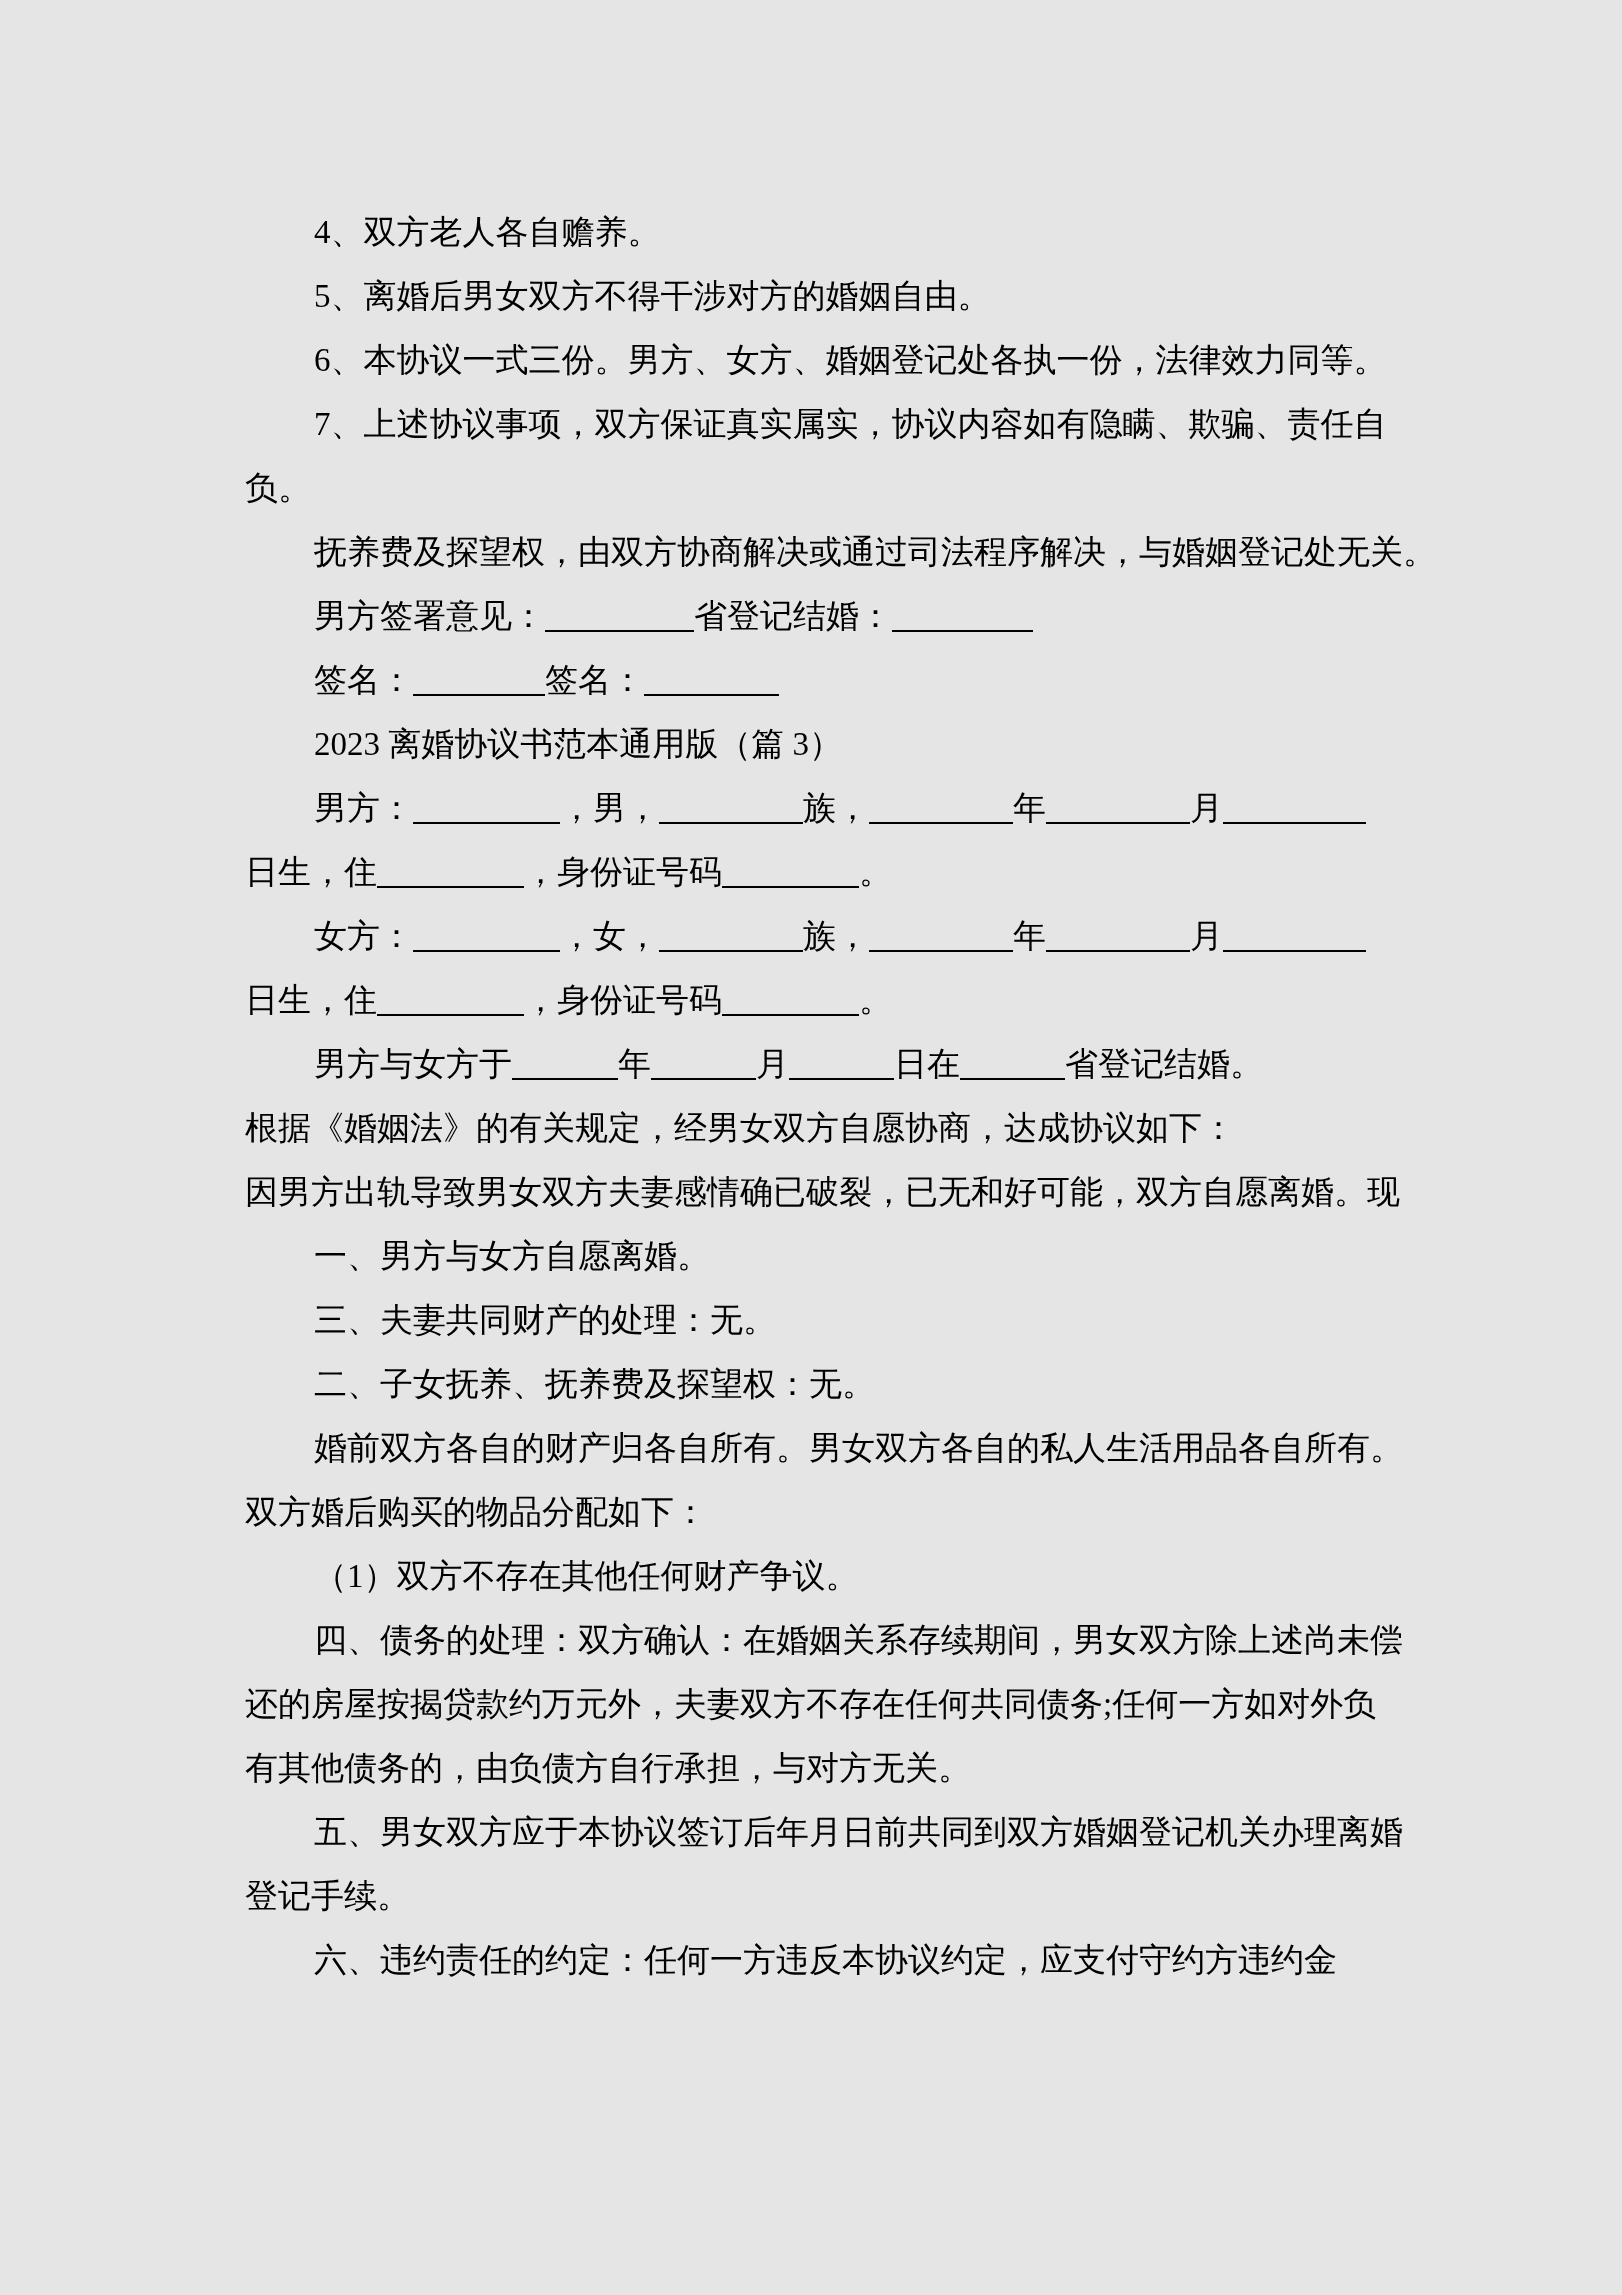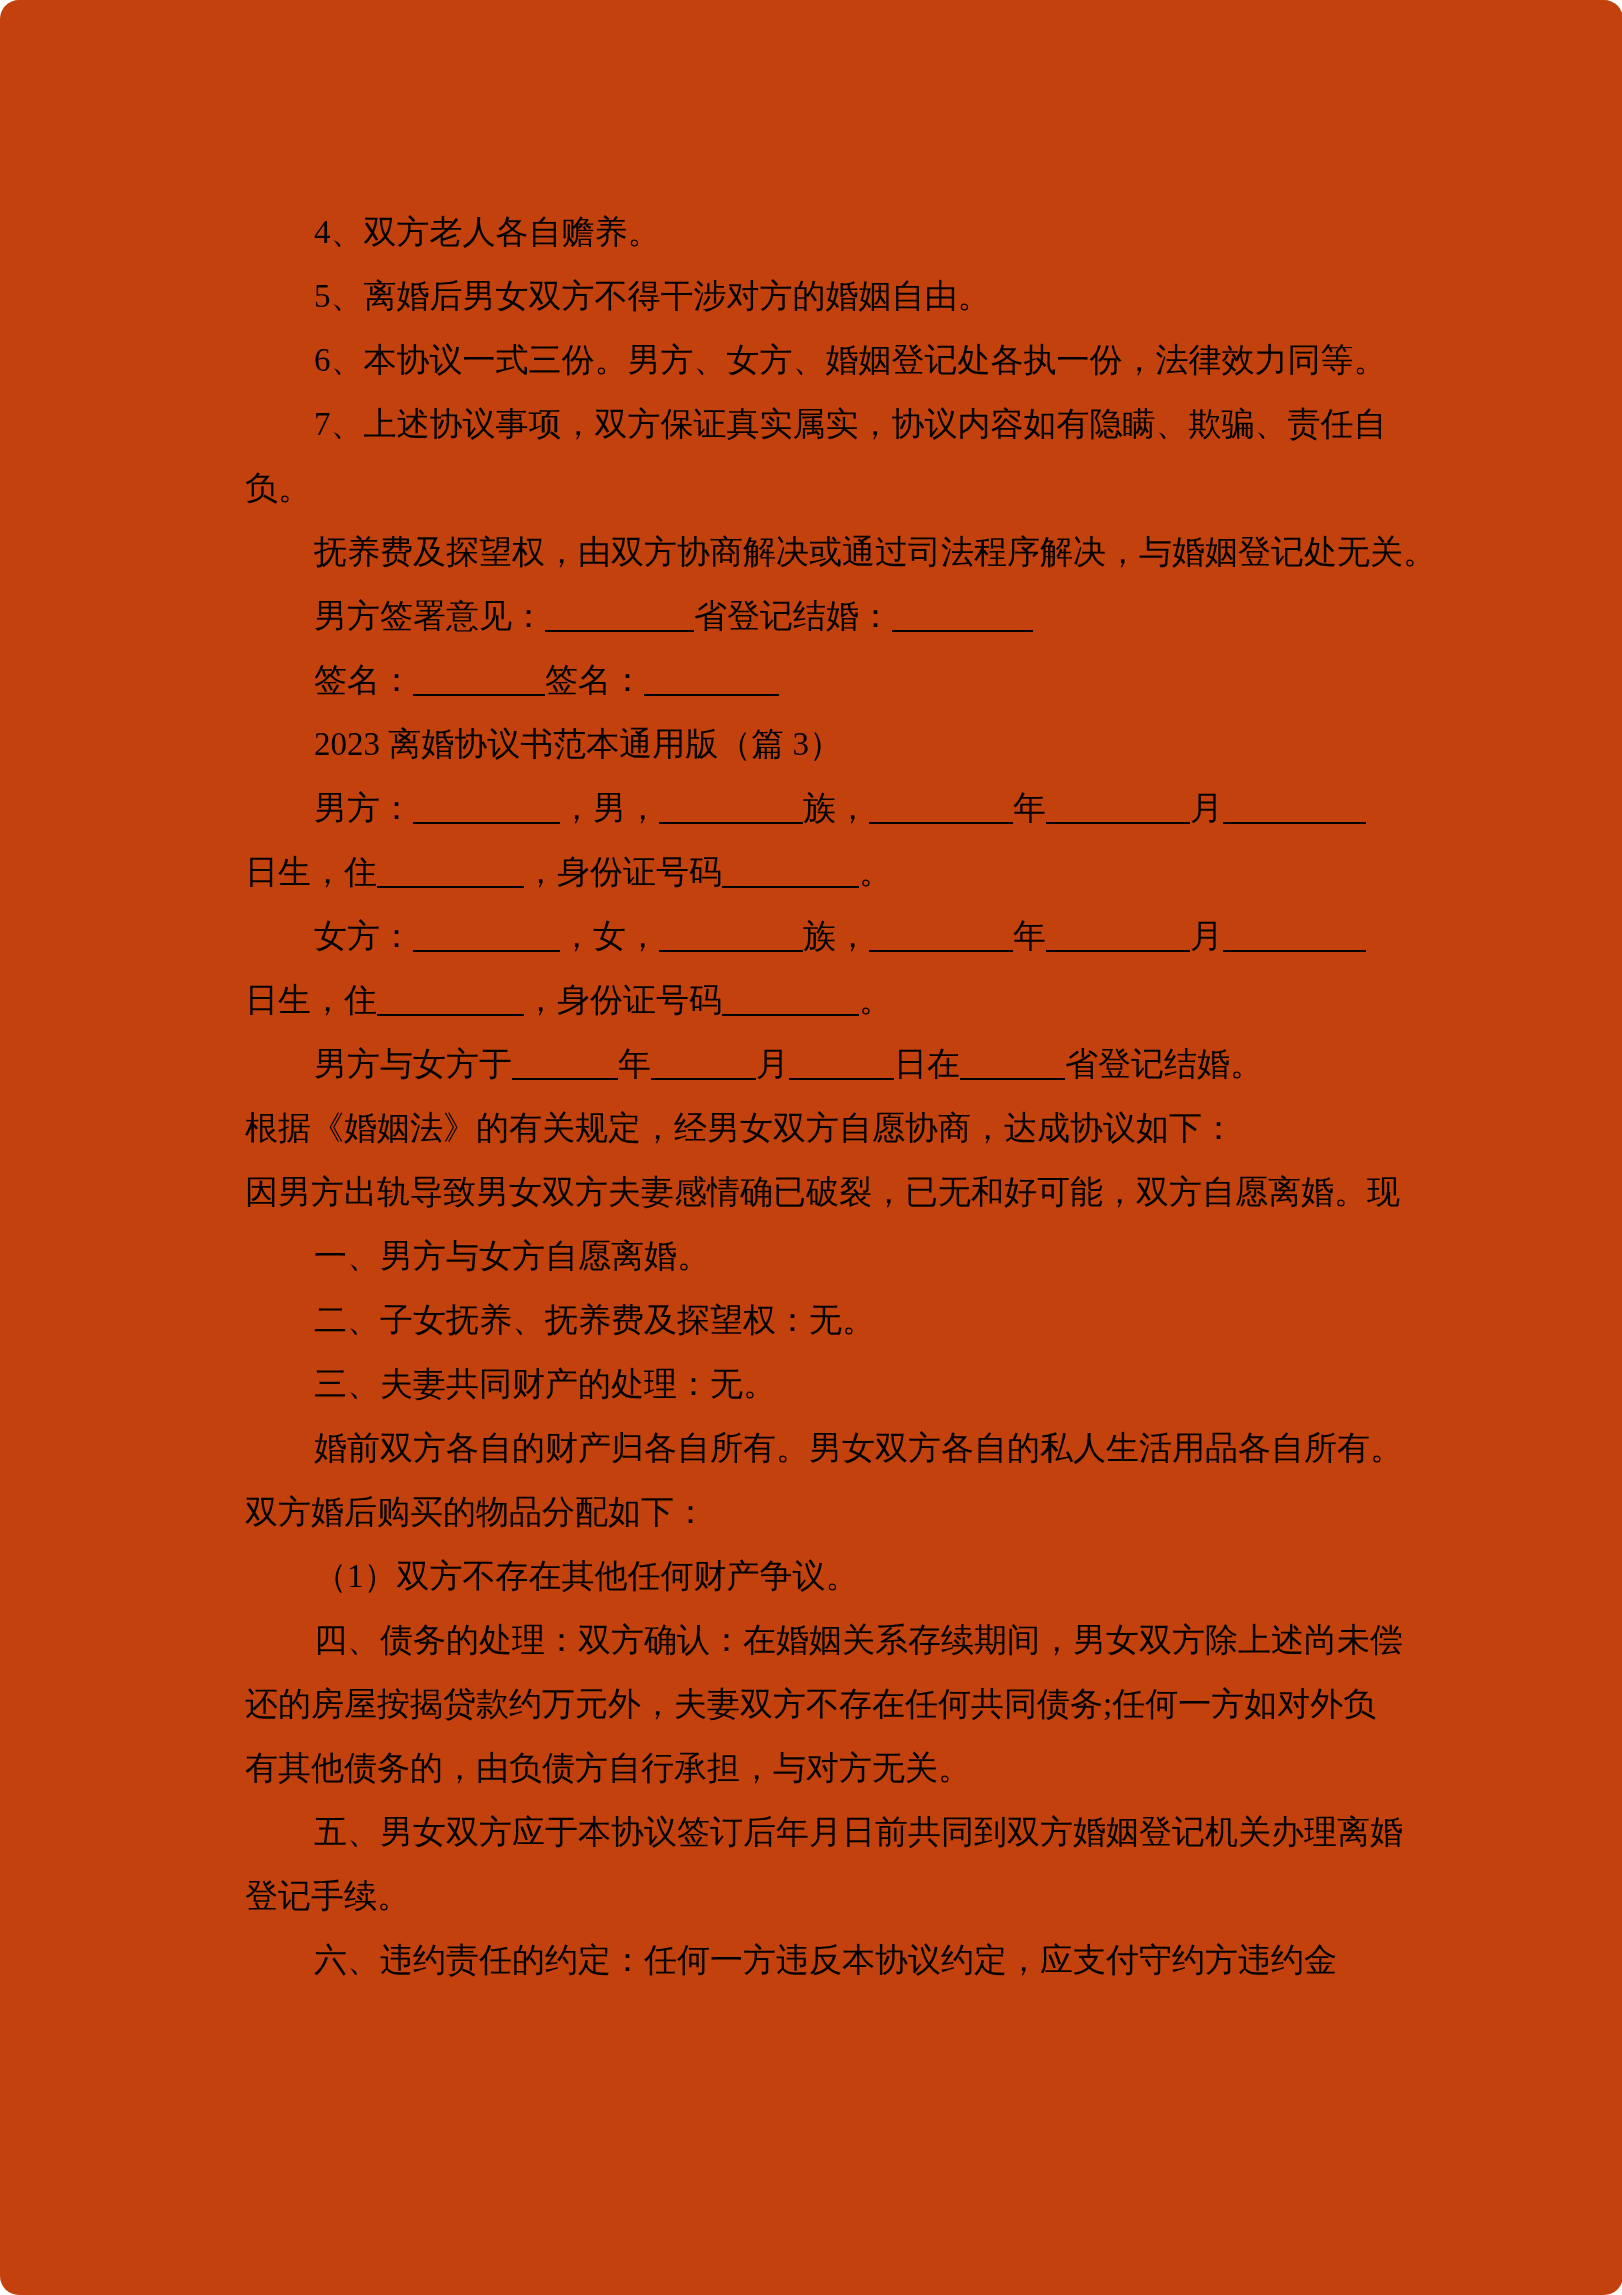--- a/index.html
+++ b/index.html
@@ -4,25 +4,24 @@
 <style>
   html, body {
     margin: 0;
     padding: 0;
     background: #ffffff;
   }
   .page {
     position: relative;
     width: 1623px;
     height: 2295px;
-    background: #c2410c;
+    background: #e5e5e5;
     overflow: hidden;
     font-family: "Liberation Serif", "DejaVu Serif", serif;
     color: #000000;
-    border-radius: 19px;
   }
   .doc {
     position: absolute;
     left: 245px;
     top: 200px;
     width: 1152px;
     font-size: 33px;
     line-height: 64px;
   }
   .line {
@@ -55,22 +54,22 @@
       <div class="line indent"><span class="t">签名：</span><span class="blank" style="width: 132px;"></span><span class="t">签名：</span><span class="blank" style="width: 135px;"></span></div>
       <div class="line indent"><span class="t">2023 离婚协议书范本通用版（篇 3）</span></div>
       <div class="line indent"><span class="t">男方：</span><span class="blank" style="width: 147px;"></span><span class="t">，男，</span><span class="blank" style="width: 144px;"></span><span class="t">族，</span><span class="blank" style="width: 144px;"></span><span class="t">年</span><span class="blank" style="width: 144px;"></span><span class="t">月</span><span class="blank" style="width: 143px;"></span></div>
       <div class="line"><span class="t">日生，住</span><span class="blank" style="width: 147px;"></span><span class="t">，身份证号码</span><span class="blank" style="width: 137px;"></span><span class="t">。</span></div>
       <div class="line indent"><span class="t">女方：</span><span class="blank" style="width: 147px;"></span><span class="t">，女，</span><span class="blank" style="width: 144px;"></span><span class="t">族，</span><span class="blank" style="width: 144px;"></span><span class="t">年</span><span class="blank" style="width: 144px;"></span><span class="t">月</span><span class="blank" style="width: 143px;"></span></div>
       <div class="line"><span class="t">日生，住</span><span class="blank" style="width: 147px;"></span><span class="t">，身份证号码</span><span class="blank" style="width: 137px;"></span><span class="t">。</span></div>
       <div class="line indent"><span class="t">男方与女方于</span><span class="blank" style="width: 106px;"></span><span class="t">年</span><span class="blank" style="width: 105px;"></span><span class="t">月</span><span class="blank" style="width: 105px;"></span><span class="t">日在</span><span class="blank" style="width: 105px;"></span><span class="t">省登记结婚。</span></div>
       <div class="line"><span class="t">根据《婚姻法》的有关规定，经男女双方自愿协商，达成协议如下：</span></div>
       <div class="line"><span class="t">因男方出轨导致男女双方夫妻感情确已破裂，已无和好可能，双方自愿离婚。现</span></div>
       <div class="line indent"><span class="t">一、男方与女方自愿离婚。</span></div>
+      <div class="line indent"><span class="t">三、夫妻共同财产的处理：无。</span></div>
       <div class="line indent"><span class="t">二、子女抚养、抚养费及探望权：无。</span></div>
-      <div class="line indent"><span class="t">三、夫妻共同财产的处理：无。</span></div>
       <div class="line indent"><span class="t">婚前双方各自的财产归各自所有。男女双方各自的私人生活用品各自所有。</span></div>
       <div class="line"><span class="t">双方婚后购买的物品分配如下：</span></div>
       <div class="line indent"><span class="t">（1）双方不存在其他任何财产争议。</span></div>
       <div class="line indent"><span class="t">四、债务的处理：双方确认：在婚姻关系存续期间，男女双方除上述尚未偿</span></div>
       <div class="line"><span class="t">还的房屋按揭贷款约万元外，夫妻双方不存在任何共同债务;任何一方如对外负</span></div>
       <div class="line"><span class="t">有其他债务的，由负债方自行承担，与对方无关。</span></div>
       <div class="line indent"><span class="t">五、男女双方应于本协议签订后年月日前共同到双方婚姻登记机关办理离婚</span></div>
       <div class="line"><span class="t">登记手续。</span></div>
       <div class="line indent"><span class="t">六、违约责任的约定：任何一方违反本协议约定，应支付守约方违约金</span></div>
     </div>

